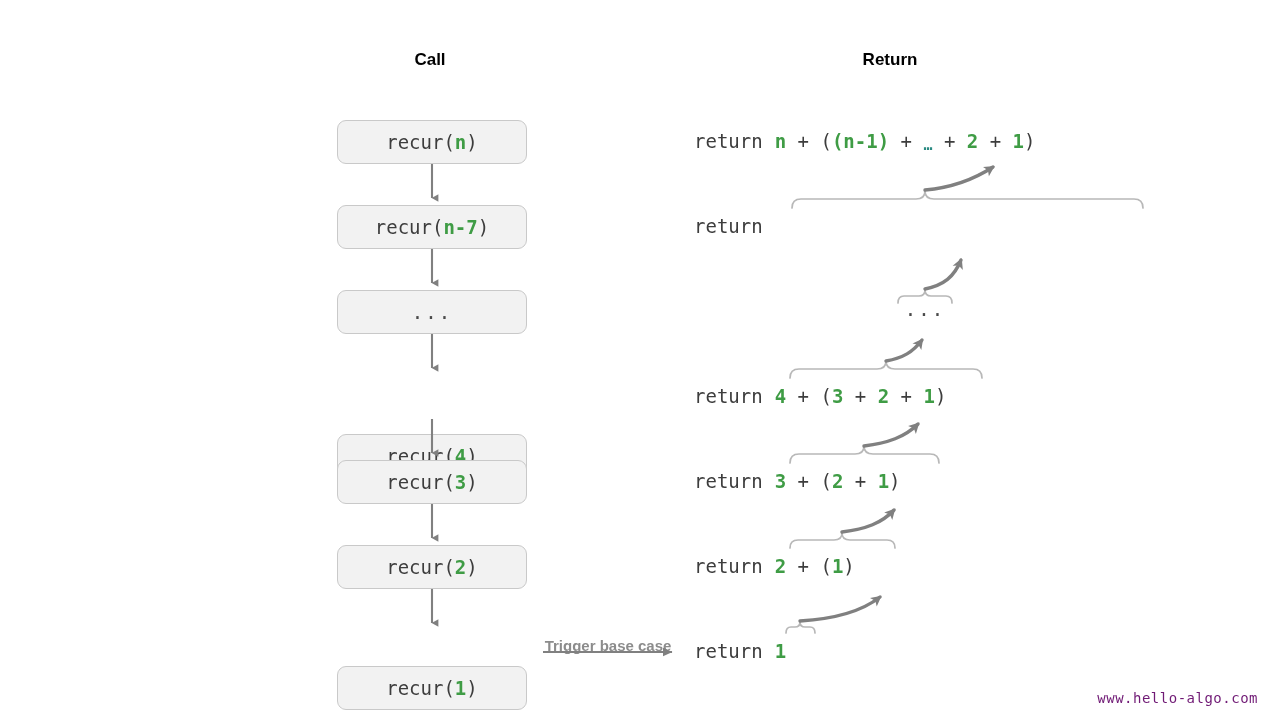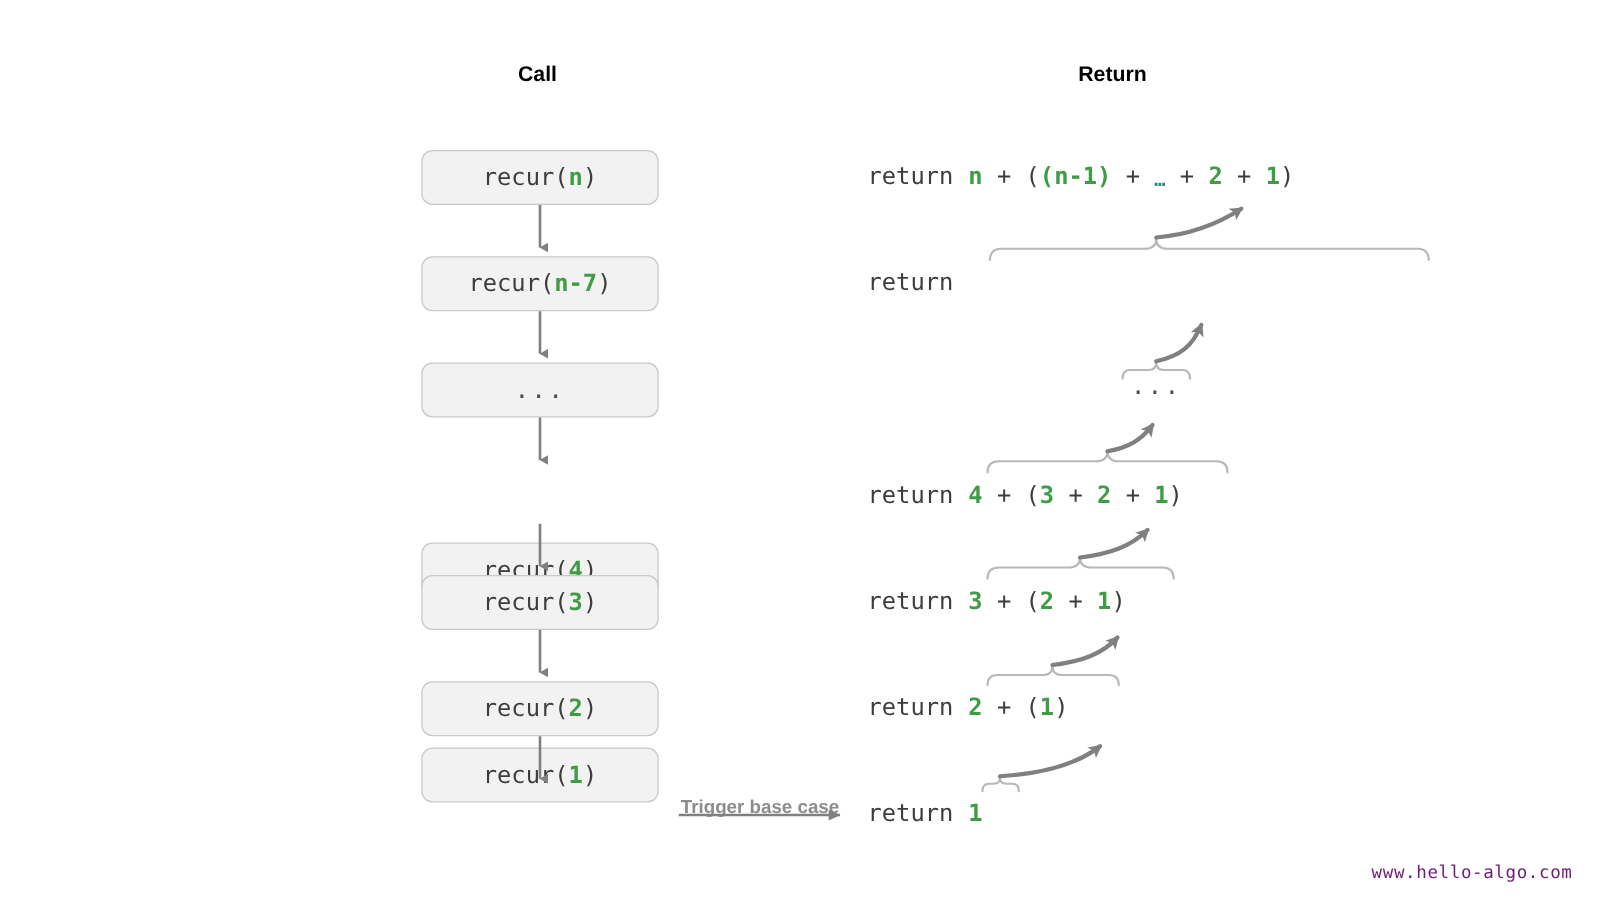--- a/index.html
+++ b/index.html
@@ -105,21 +105,21 @@
   </div>
 
   <div class="call-box" style="left:337px;top:460px;">
     <span><span>recur(</span><span class="arg">3</span><span>)</span></span>
   </div>
 
   <div class="call-box" style="left:337px;top:545px;">
     <span><span>recur(</span><span class="arg">2</span><span>)</span></span>
   </div>
 
-  <div class="call-box" style="left:337px;top:598px;justify-content:center;">
+  <div class="call-box" style="left:337px;top:666px;justify-content:center;">
     <span><span>recur(</span><span class="arg">1</span><span>)</span></span>
   </div>
 
   <div class="ret-row" style="left:694px;top:130px;">
     <span class="ret-kw">return</span>
     <span class="expr">
       <span class="g">n</span><span class="op"> + </span><span class="paren">(</span><span class="g">(n-1)</span><span class="op"> + </span><span class="dots">…</span><span class="op"> + </span><span class="g">2</span><span class="op"> + </span><span class="g">1</span><span class="paren">)</span>
     </span>
   </div>
 

